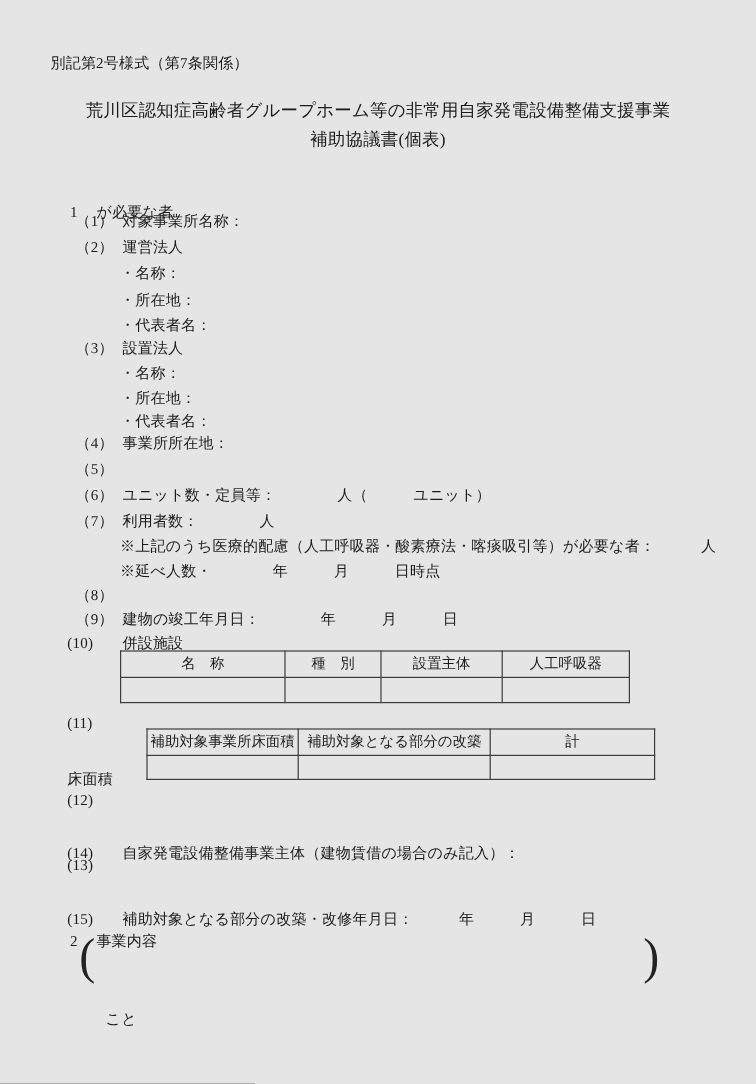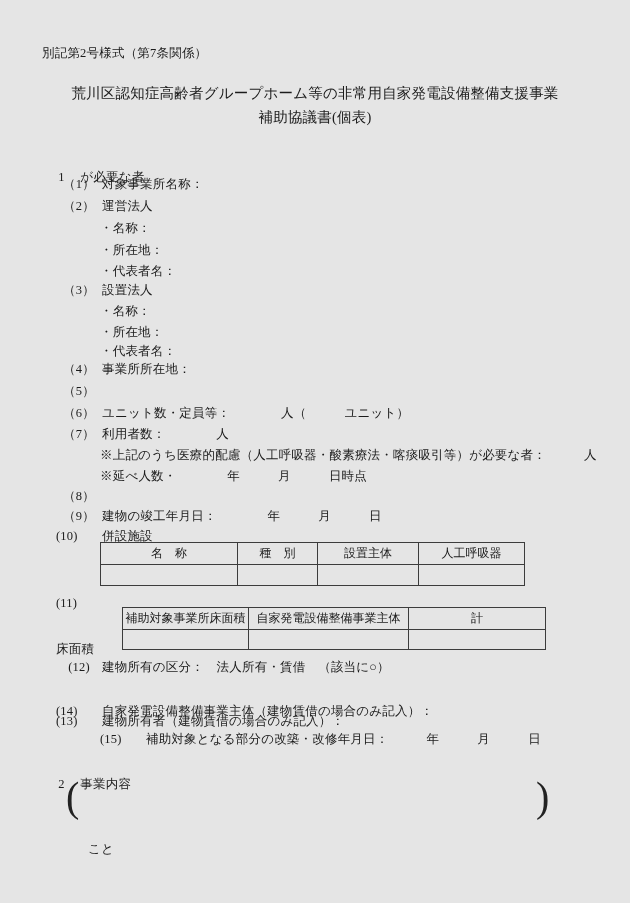--- a/index.html
+++ b/index.html
@@ -135,41 +135,41 @@
 
   <table class="doc-table" style="top:607px; left:102px; width:423px;margin-left:20px;">
     <colgroup>
         <col style="width:126px">
         <col style="width:160px">
         <col style="width:137px">
       </colgroup>
     <tbody>
         <tr style="height:22px;">
       <td>補助対象事業所床面積</td>
-      <td>自家発電設備整備事業主体</td>
+      <td>補助対象となる部分の改築</td>
       <td>計</td>
     </tr>
     <tr style="height:20px;">
       <td></td>
       <td></td>
       <td></td>
     </tr>
   </tbody>
     </table>
 
-  <div class="line item" style="top:659px; left:56px;text-align:center;">
-    <span class="no">(12)</span><span>建物所有の区分：　法人所有・賃借　（該当に○）</span>
+  <div class="line item" style="top:659px; left:56px;">
+    <span class="no">(12)</span>
   </div>
   <div class="line item" style="top:713px; left:56px;">
-    <span class="no">(13)</span><span>建物所有者（建物賃借の場合のみ記入）：</span>
+    <span class="no">(13)</span>
   </div>
   <div class="line item" style="top:703px; left:56px;">
     <span class="no">(14)</span><span>自家発電設備整備事業主体（建物賃借の場合のみ記入）：</span>
   </div>
-  <div class="line item" style="top:731px; left:56px;margin-left:44px;">
+  <div class="line item" style="top:758px; left:56px;">
     <span class="no">(15)</span><span>補助対象となる部分の改築・改修年月日：　　　年　　　月　　　日</span>
   </div>
 
   <div class="line sec-head" style="top:759px; left:45px;">
     <span class="num">2</span><span>事業内容</span>
   </div>
 
   <span class="bracket" style="top:772px; left:66px;">(</span>
   <span class="bracket" style="top:772px; left:536px;">)</span>
 

